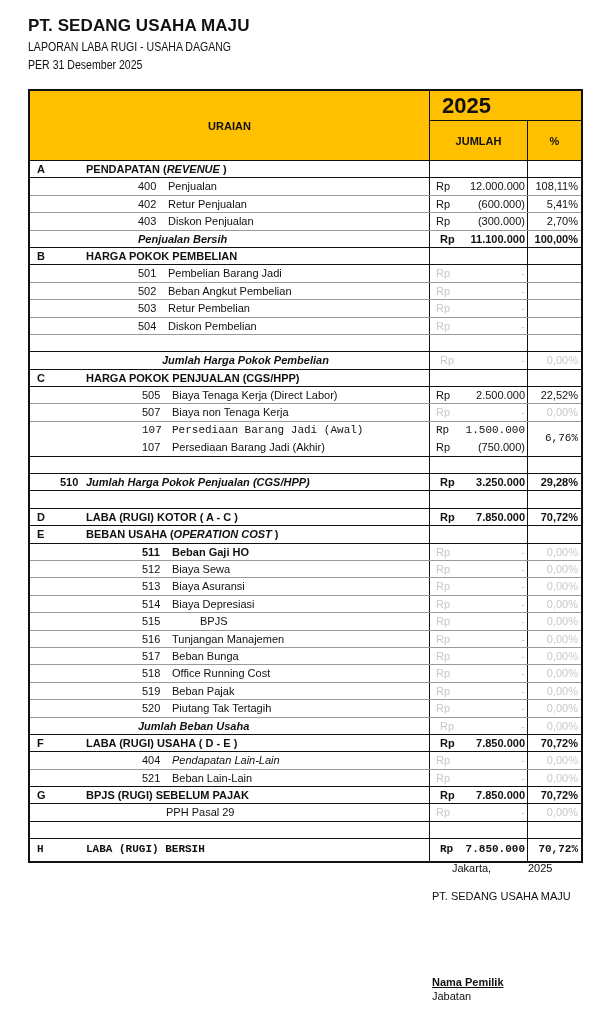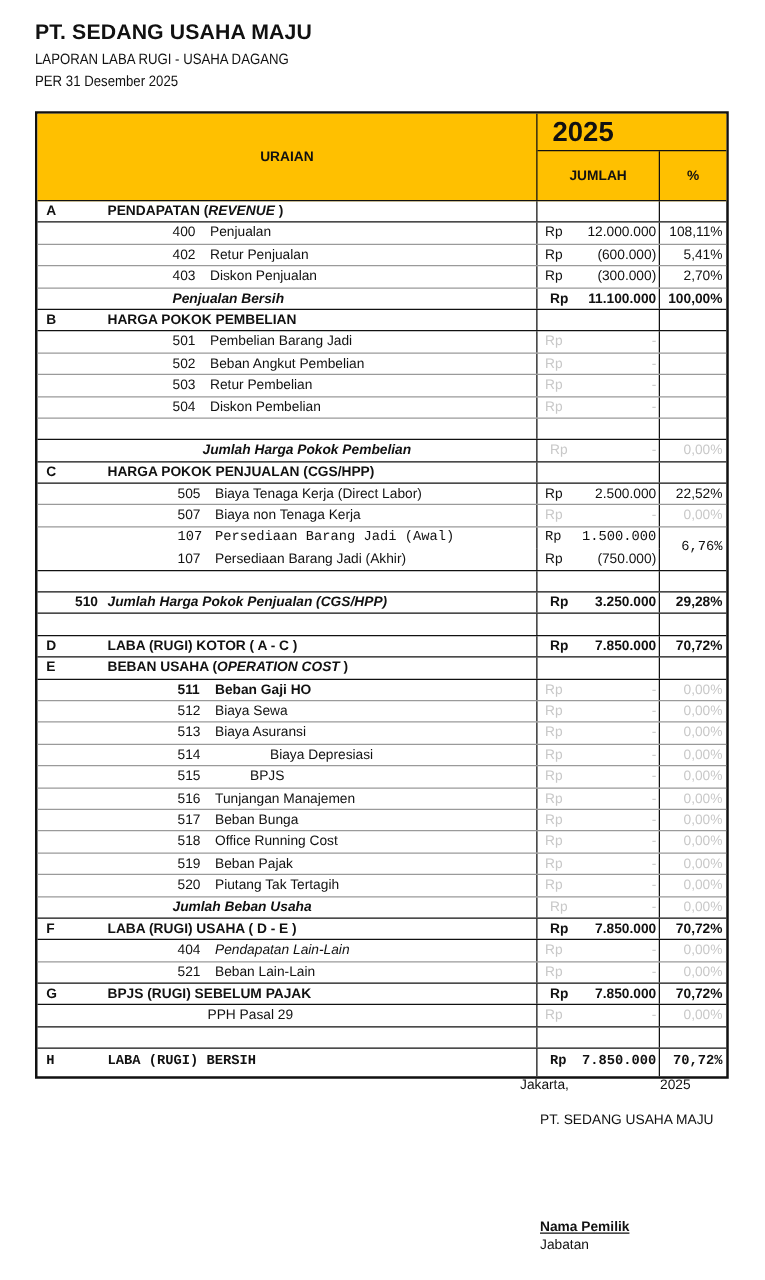--- a/index.html
+++ b/index.html
@@ -224,21 +224,21 @@
       </div>
       <div class="row">
         <div class="c-letter"></div>
         <div class="c-desc" style="padding-left: 60px;"><div class="code">513</div><div class="" style="display: inline;">Biaya Asuransi</div></div>
         <div class="c-rp muted">Rp</div>
         <div class="c-amt muted">-</div>
         <div class="c-pct muted">0,00%</div>
       </div>
       <div class="row">
         <div class="c-letter"></div>
-        <div class="c-desc" style="padding-left: 60px;"><div class="code">514</div><div class="" style="display: inline; margin-left: 44px;">Biaya Depresiasi</div></div>
+        <div class="c-desc" style="padding-left: 60px;"><div class="code">514</div><div class="" style="display: inline;">Biaya Depresiasi</div></div>
         <div class="c-rp muted">Rp</div>
         <div class="c-amt muted">-</div>
         <div class="c-pct muted">0,00%</div>
       </div>
       <div class="row">
         <div class="c-letter"></div>
         <div class="c-desc" style="padding-left: 60px;"><div class="code">515</div><div class="" style="display: inline; margin-left: 28px;">BPJS</div></div>
         <div class="c-rp muted">Rp</div>
         <div class="c-amt muted">-</div>
         <div class="c-pct muted">0,00%</div>
@@ -330,17 +330,17 @@
       <div class="row thick nobottom" style="height: 22px; line-height: 21px;">
         <div class="c-letter">H</div>
         <div class="c-desc bold" style="padding-left: 4px;"><div class="" style="display: inline;">LABA (RUGI) BERSIH</div></div>
         <div class="c-rp  bold" style="padding-left: 10px;">Rp</div>
         <div class="c-amt  bold">7.850.000</div>
         <div class="c-pct  bold">70,72%</div>
       </div>
     </div>
 </div>
 
-<div class="sig" style="left:416px; top:862px;">Jakarta,</div>
+<div class="sig" style="left:452px; top:862px;">Jakarta,</div>
 <div class="sig" style="left:528px; top:862px;">2025</div>
 <div class="sig" style="left:432px; top:890px;">PT. SEDANG USAHA MAJU</div>
 <div class="sig bold" style="left:432px; top:976px; text-decoration: underline;">Nama Pemilik</div>
 <div class="sig" style="left:432px; top:990px;">Jabatan</div>
 
 </body></html>

